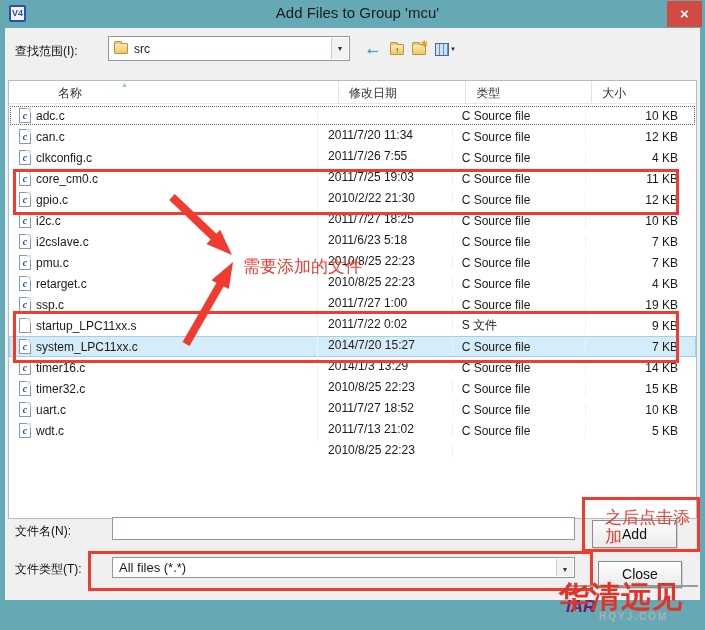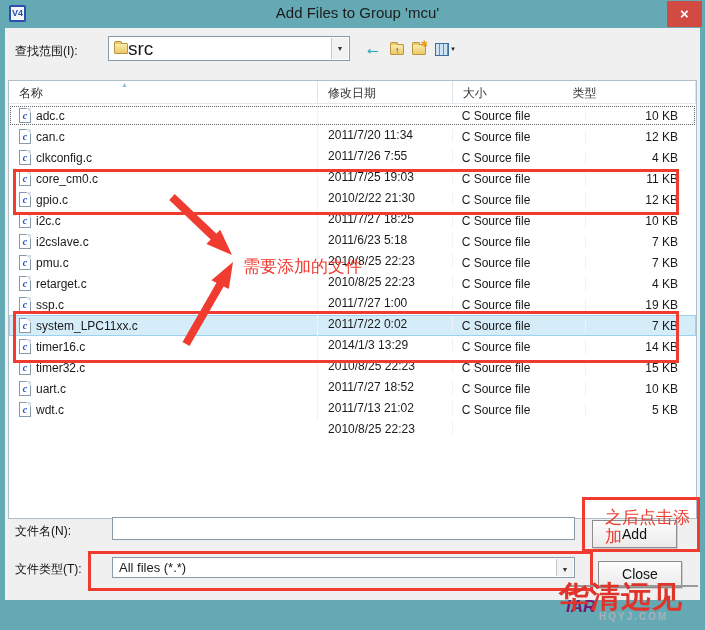--- a/index.html
+++ b/index.html
@@ -15,38 +15,38 @@
   .app-icon{position:absolute;left:9px;top:5px;width:17px;height:17px;background:#f4f6fb;border:2px solid #2a4fae;border-radius:2px;color:#2a4fae;font-weight:bold;font-size:9px;line-height:13px;text-align:center;}
   .title{position:absolute;left:10px;right:0;top:4px;text-align:center;font-size:15px;color:#1c1c1c;}
   .close-btn{position:absolute;right:3px;top:1px;width:35px;height:26px;background:var(--close);color:#fff;text-align:center;font-size:15px;font-weight:bold;line-height:26px;cursor:default;}
 
   
   .body{position:absolute;left:5px;top:28px;width:695px;height:572px;background:#f0f0f0;}
 
   
   .loc-label{position:absolute;left:10px;top:15px;font-size:12px;color:#111;}
   .loc-combo{position:absolute;left:103px;top:8px;width:242px;height:25px;background:#fff;border:1px solid #8a9aa6;display:flex;align-items:center;padding-left:5px;}
-  .loc-combo .txt{font-size:19px;}
+  .loc-combo .txt{margin-left:6px;font-size:12px;}
   .combo-arrow{position:absolute;right:1px;top:1px;bottom:1px;width:17px;background:#f2f2f2;border-left:1px solid #c8c8c8;font-size:7px;line-height:21px;text-align:center;color:#333;}
   .folder{width:14px;height:11px;background:linear-gradient(#f9ecae,#ecc868);border:1px solid #b8953f;border-radius:1px;position:relative;flex:0 0 auto;}
   .folder::before{content:"";position:absolute;top:-3px;left:-1px;width:6px;height:2px;background:#ecc868;border:1px solid #b8953f;border-bottom:none;border-radius:2px 2px 0 0;}
   .tb-ico{position:absolute;top:12px;width:20px;height:18px;display:flex;align-items:center;justify-content:center;}
   .back-ico{left:358px;color:#23b3c7;font-size:17px;font-weight:bold;text-shadow:0 0 1px #19707e;}
   .up-ico{left:382px;} .new-ico{left:404px;} .view-ico{left:427px;}
   .mini-mark{position:absolute;font-size:8px;color:#333;left:4px;top:1px;font-weight:bold;}
   .spark{position:absolute;right:-3px;top:-6px;color:#e89a1e;font-size:9px;font-weight:bold;}
   .grid-ico{width:14px;height:13px;border:1px solid #3c6f9e;background:
     repeating-linear-gradient(90deg,#cfe3f5 0 3px,#5b93c8 3px 4px);}
   .view-caret{position:absolute;left:18px;top:6px;font-size:6px;color:#222;}
 
   
   .list{position:absolute;left:3px;top:52px;width:689px;height:439px;background:#fff;border:1px solid #aebfc9;}
   .list-header{display:flex;height:23px;border-bottom:1px solid #e3e9ee;position:relative;}
   .hcell{font-size:12px;color:#333;padding:4px 0 0 10px;border-right:1px solid #dde4ea;}
-  .h-name{width:310px;} .h-date{width:135px;} .h-type{width:134px;} .h-size{width:110px;border-right:none;}
+  .h-name{width:310px;margin-left:39px;} .h-date{width:135px;} .h-type{width:134px;} .h-size{width:110px;border-right:none;}
   .sort-arrow{position:absolute;left:112px;top:0px;font-size:7px;color:#8fc3dd;}
   .rows{position:absolute;left:0;top:24px;right:0;bottom:0;overflow:hidden;}
   .row{display:flex;height:21px;align-items:center;}
   .row.selected{background:var(--sel);box-shadow:inset 0 0 0 1px #9ed1ee;}
   .row.focused{outline:1px dotted #666;outline-offset:-2px;}
   .cell{font-size:12px;white-space:nowrap;overflow:hidden;}
   .c-name{width:310px;display:flex;align-items:center;padding-left:10px;border-right:1px solid #f0f3f6;height:100%;}
   .c-date{width:135px;padding-left:10px;border-right:1px solid #f0f3f6;margin-top:39px;}
   .c-type{width:134px;padding-left:9px;border-right:1px solid #f0f3f6;}
   .c-size{width:110px;padding-right:18px;text-align:right;}
@@ -114,22 +114,22 @@
     </div>
     <div class="tb-ico view-ico">
       <span class="grid-ico"></span>
       <span class="view-caret">▼</span>
     </div>
 
     <div class="list">
       <div class="list-header">
         <div class="hcell h-name">名称</div>
         <div class="hcell h-date">修改日期</div>
+        <div class="hcell h-type">类型</div>
         <div class="hcell h-size">大小</div>
-        <div class="hcell h-type">类型</div>
         <div class="sort-arrow">▲</div>
       </div>
       <div class="rows">
           <div class="row focused">
             <div class="cell c-name">
               <span class="fileicon">
                 <i>c</i>
               </span>
               <span>adc.c</span>
             </div>
@@ -228,20 +228,29 @@
           <div class="row">
             <div class="cell c-name">
               <span class="fileicon">
                 <i>c</i>
               </span>
               <span>ssp.c</span>
             </div>
             <div class="cell c-date">2011/7/22 0:02</div>
             <div class="cell c-type">C Source file</div>
             <div class="cell c-size">19 KB</div>
+          </div>
+          <div class="row">
+            <div class="cell c-name">
+              <span class="fileicon"></span>
+              <span>startup_LPC11xx.s</span>
+            </div>
+            <div class="cell c-date">2014/7/20 15:27</div>
+            <div class="cell c-type">S 文件</div>
+            <div class="cell c-size">9 KB</div>
           </div>
           <div class="row selected">
             <div class="cell c-name">
               <span class="fileicon">
                 <i>c</i>
               </span>
               <span>system_LPC11xx.c</span>
             </div>
             <div class="cell c-date">2014/1/3 13:29</div>
             <div class="cell c-type">C Source file</div>

